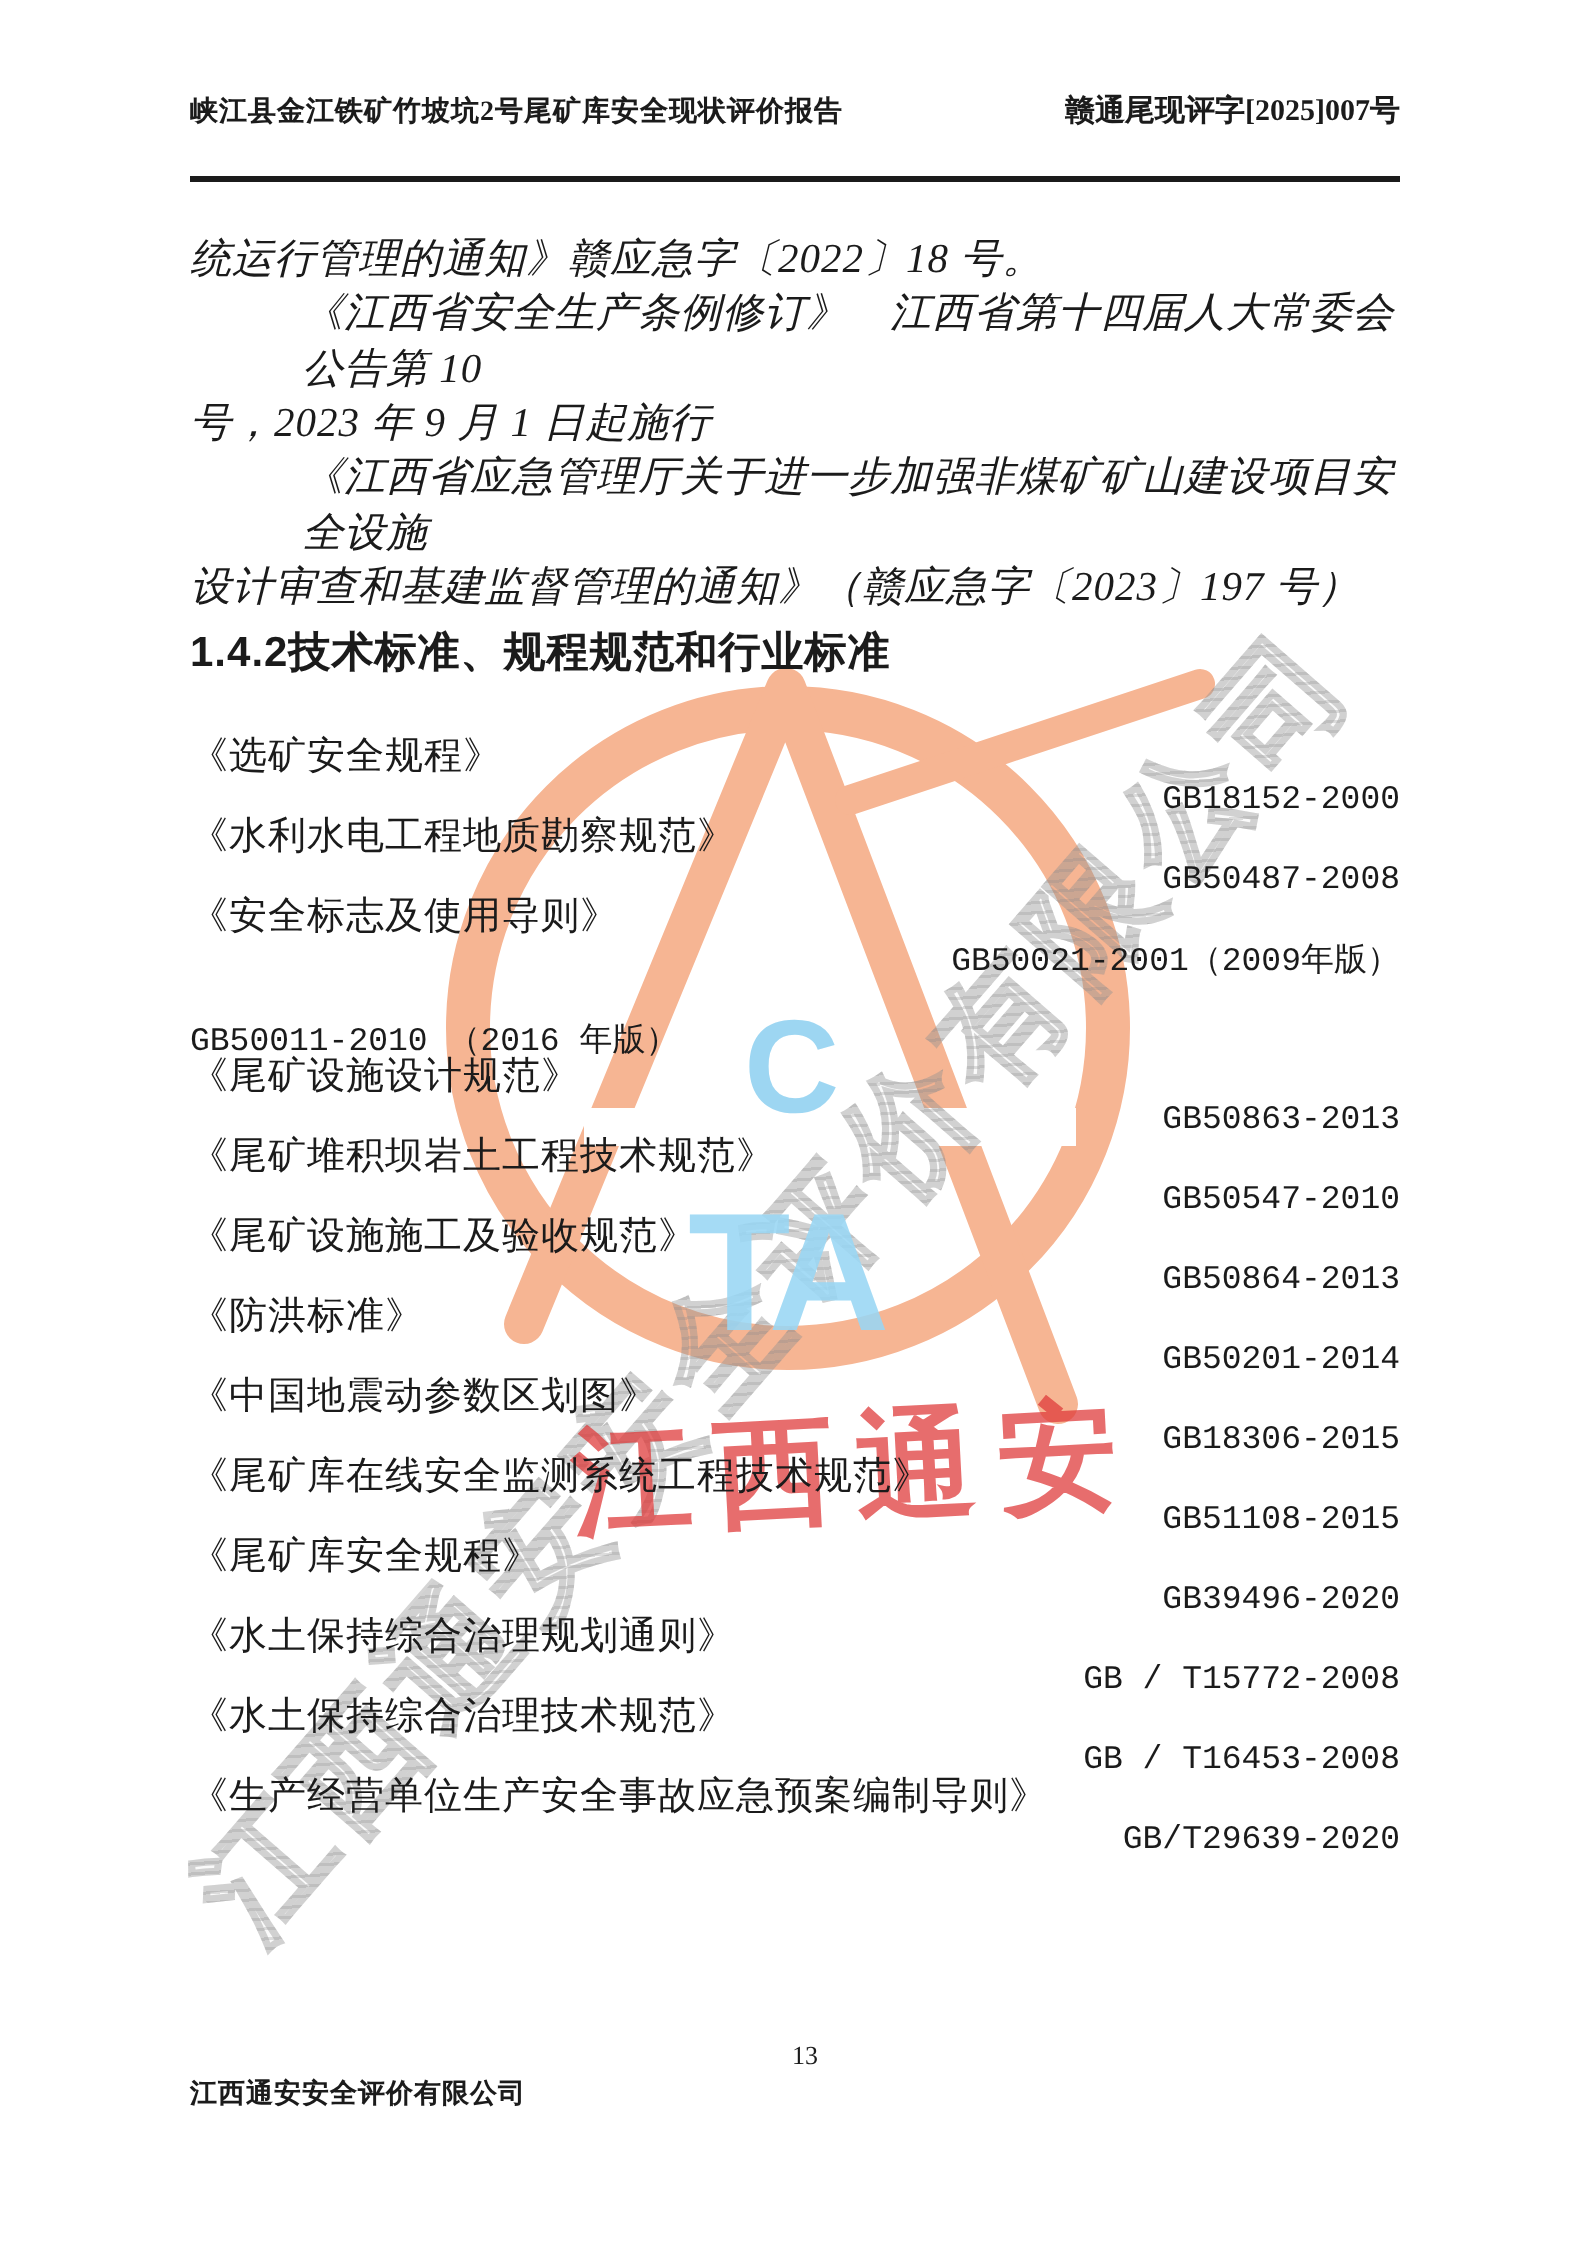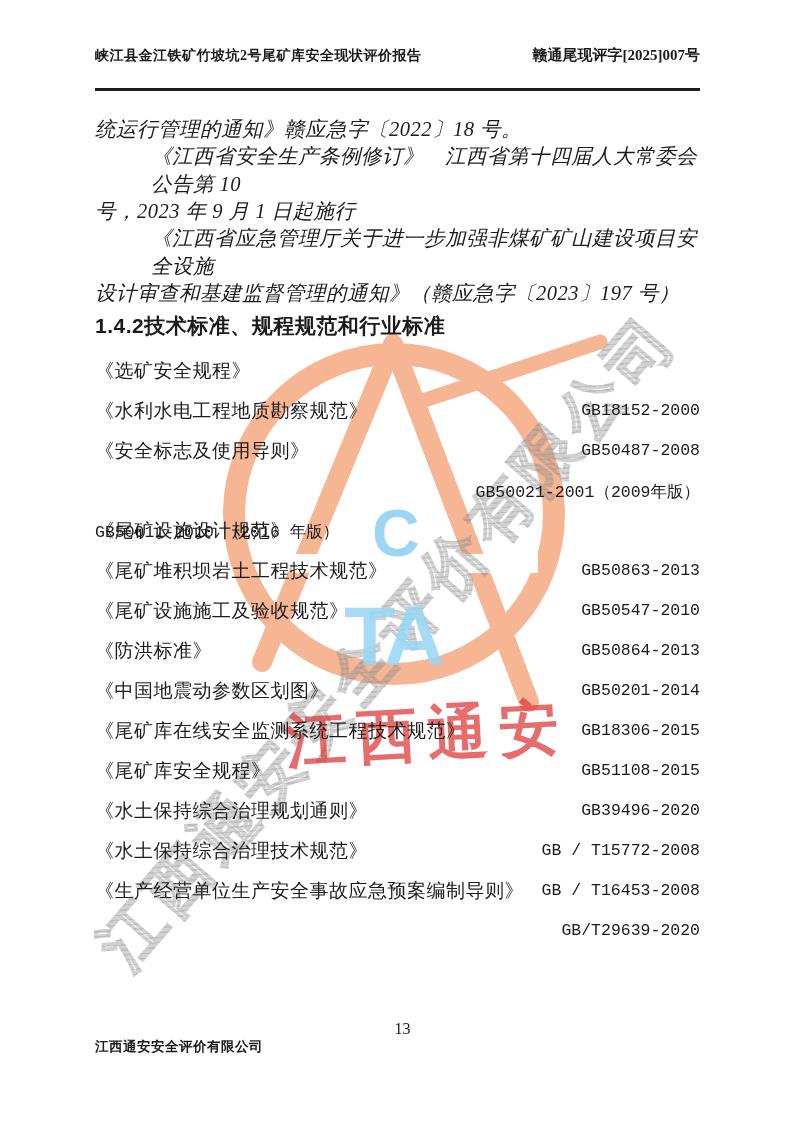--- a/index.html
+++ b/index.html
@@ -57,27 +57,27 @@
   .body-line { height:41px; display:flex; align-items:center; font-size:20.5px; letter-spacing:0.5px;font-style:italic; }
   .body-line.indent { padding-left:56px; }
 
   .section-heading {
     position:absolute; left:95px; top:312px;
     font-size:21px; font-weight:700; letter-spacing:0.5px;
     font-family:"Liberation Sans", sans-serif;
   }
 
   .standards { position:absolute; left:95px; right:93px; top:358px; }
-  .standard-row { height:40px; display:flex; justify-content:space-between; align-items:flex-start; }
+  .standard-row { height:40px; display:flex; justify-content:space-between; align-items:center; }
   .standard-name { font-size:19px; letter-spacing:0.5px; }
   .standard-code { font-size:16.5px; font-family:Liberation Mono, monospace;margin-top:43px; }
 
   .footer-page {
     position:absolute; top:1020px; left:0; right:0;
-    text-align:center; font-size:16px;margin-left:12px;
+    text-align:center; font-size:13px;margin-left:12px;
   }
   .footer-company {
     position:absolute; top:1038px; left:95px;
     font-size:13.5px; font-weight:700; letter-spacing:0.5px;
   }
 </style>
 </head>
 <body>
 
 <div class="page">

